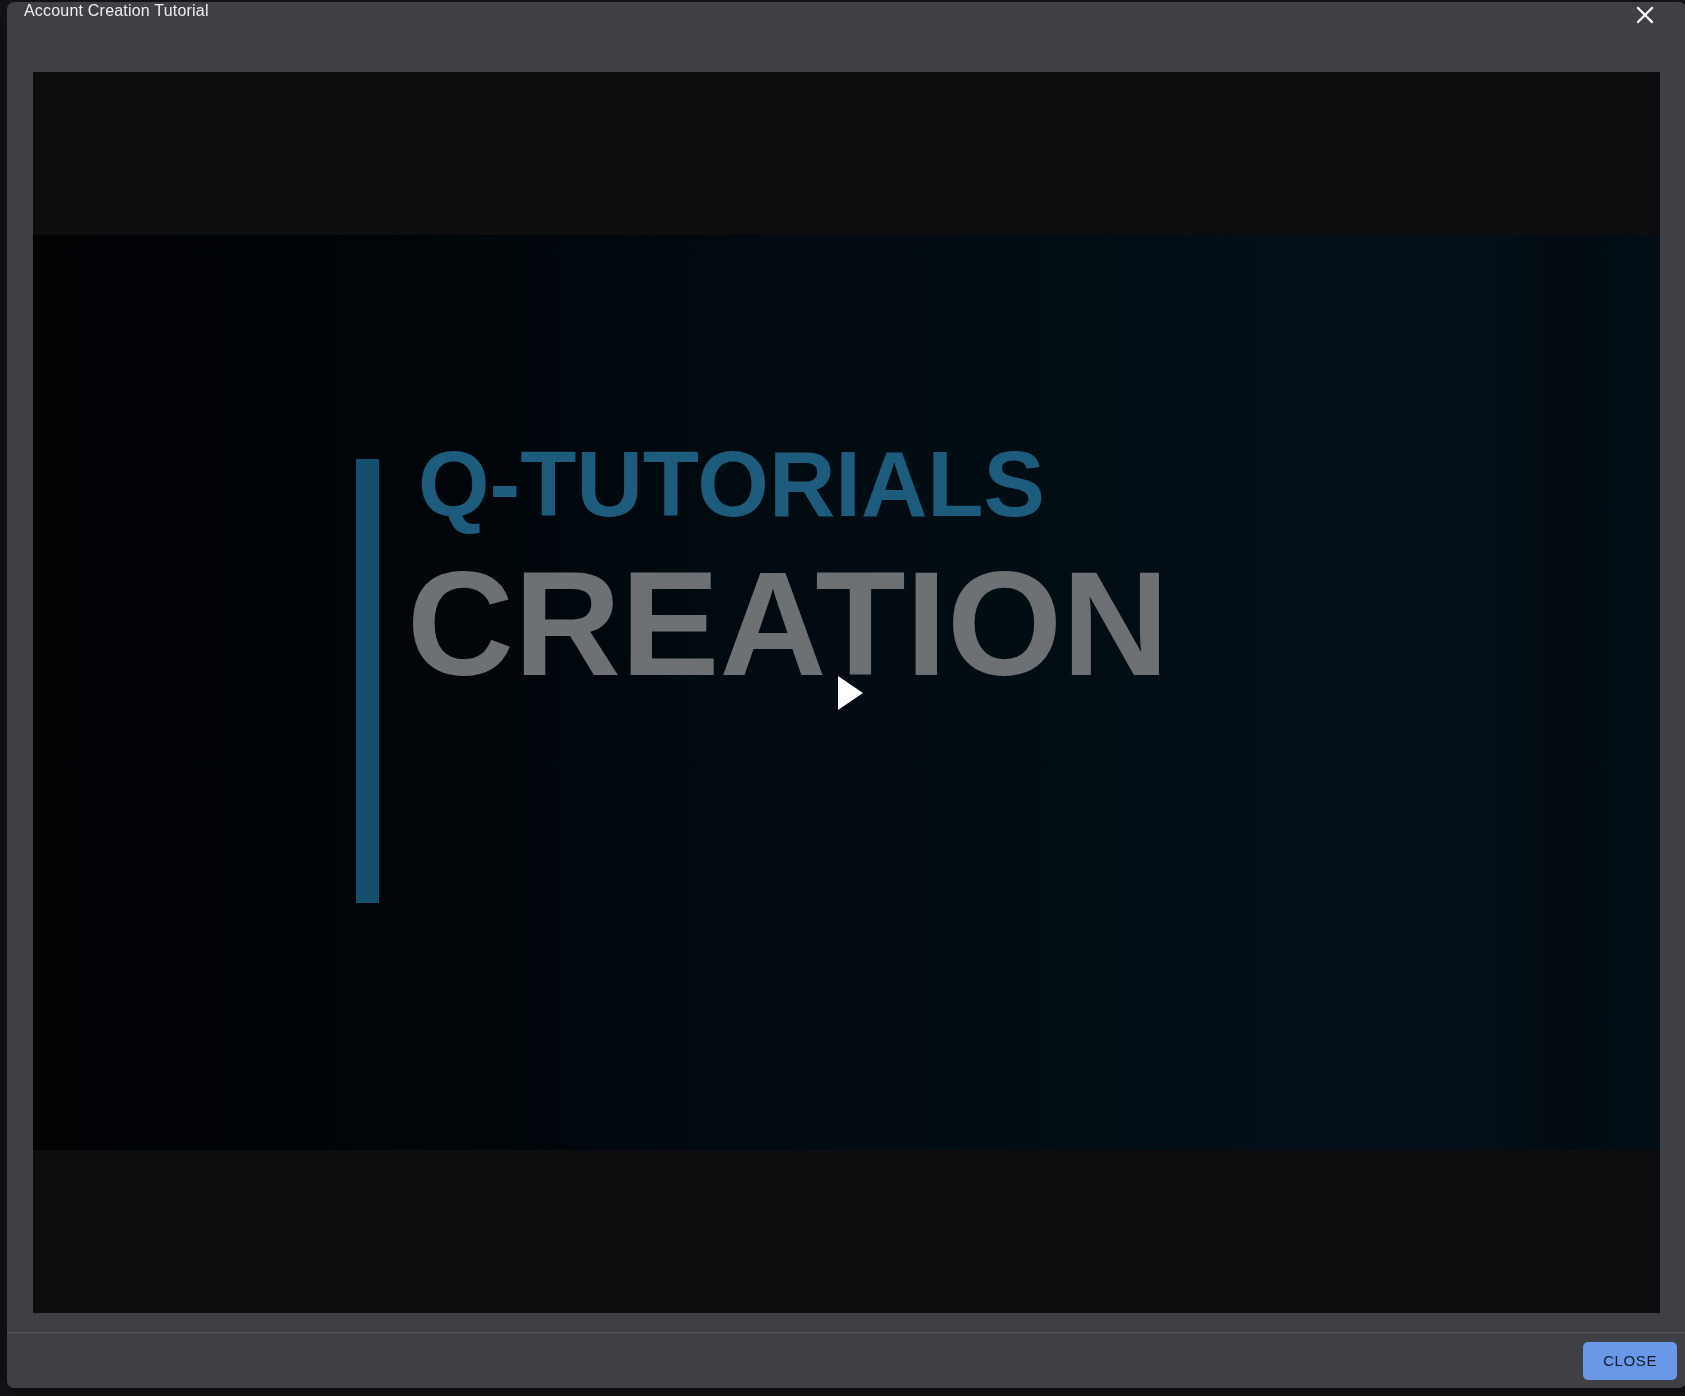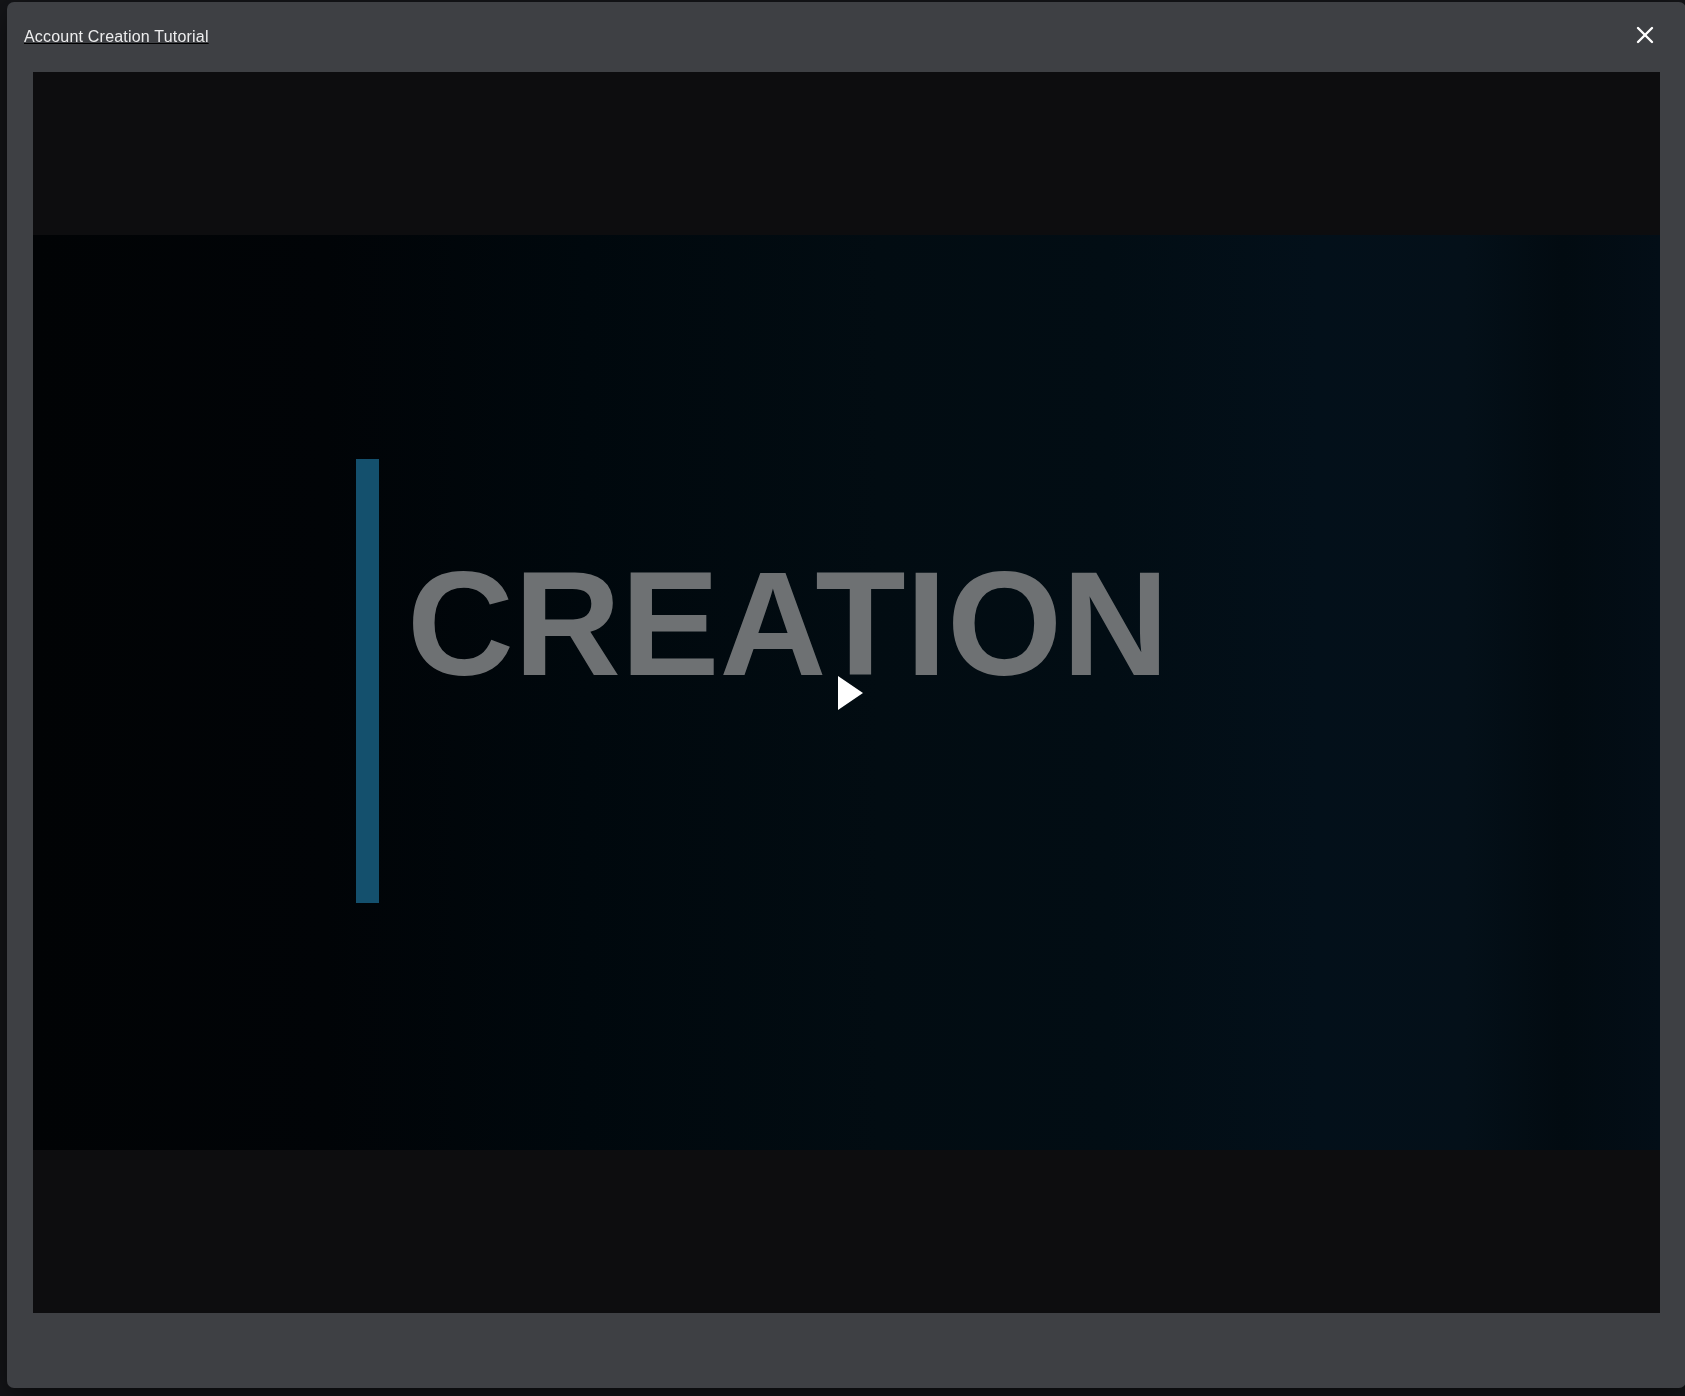--- a/index.html
+++ b/index.html
@@ -19,24 +19,23 @@
     width: 1679px; height: 1386px;
     background: #3e4044;
     border-radius: 7px;
     box-shadow: 0 10px 30px rgba(0,0,0,0.5);
   }
   .modal-header {
     position: absolute;
     left: 0; top: 0; right: 0;
     height: 70px;
     display: flex;
-    align-items: center;
+    align-items: flex-start;
     justify-content: space-between;
     padding: 0 24px 0 17px;
-    text-decoration: underline;
   }
   .modal-title {
     color: #ededee;
     font-size: 16px;
     font-weight: 400;
     letter-spacing: 0.2px;
   }
   .close-x {
     background: transparent;
     border: none;
@@ -143,22 +142,26 @@
             <line x1="2" y1="2" x2="16" y2="16" stroke="#ffffff" stroke-width="2.4" stroke-linecap="round"></line>
             <line x1="16" y1="2" x2="2" y2="16" stroke="#ffffff" stroke-width="2.4" stroke-linecap="round"></line>
           </svg>
         </span>
       </button>
     </div>
 
     <div class="video-wrap">
       <div class="thumb">
         <div class="accent-bar"></div>
+        <div class="thumb-brand">Q-TUTORIALS</div>
         <div class="thumb-line1">CREATION</div>
       </div>
       <div class="play-button">
         <span class="play-tri"></span>
       </div>
     </div>
 
+    <div class="modal-footer">
+      <button class="close-btn">CLOSE</button>
+    </div>
 
   </div>
 </div>
 
 </body></html>

